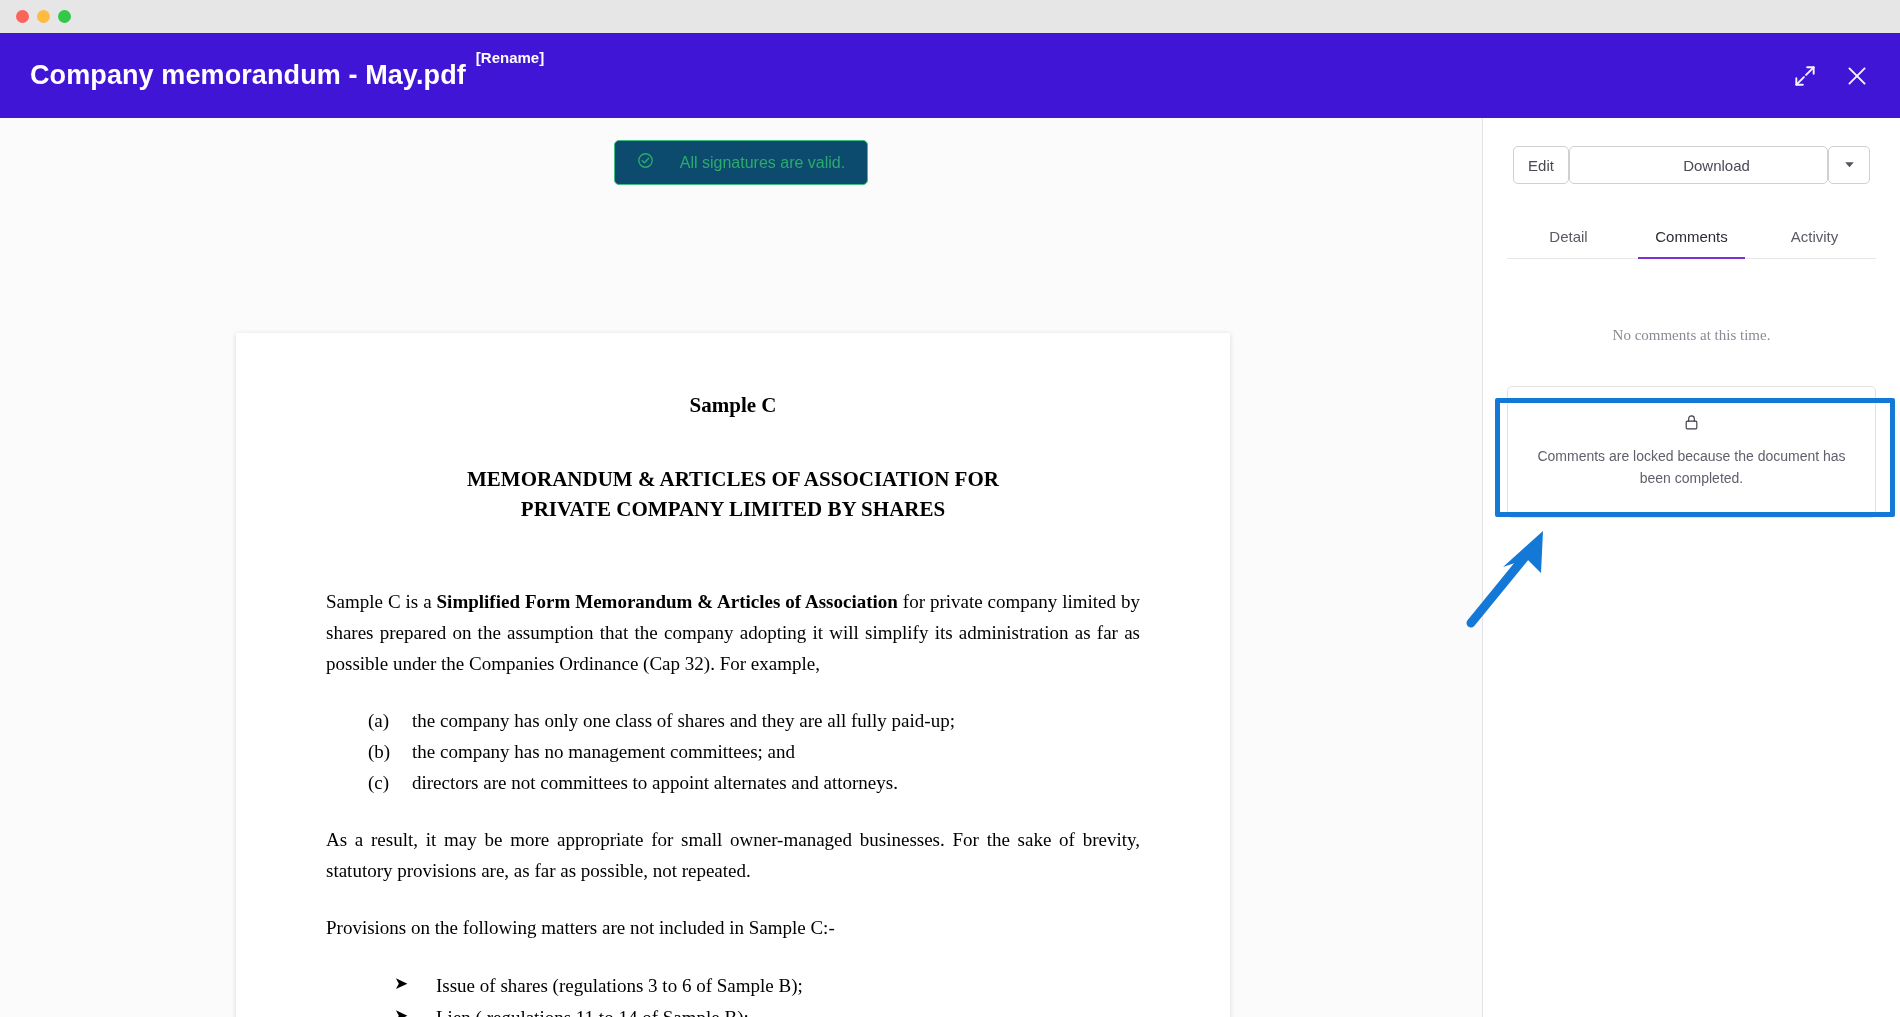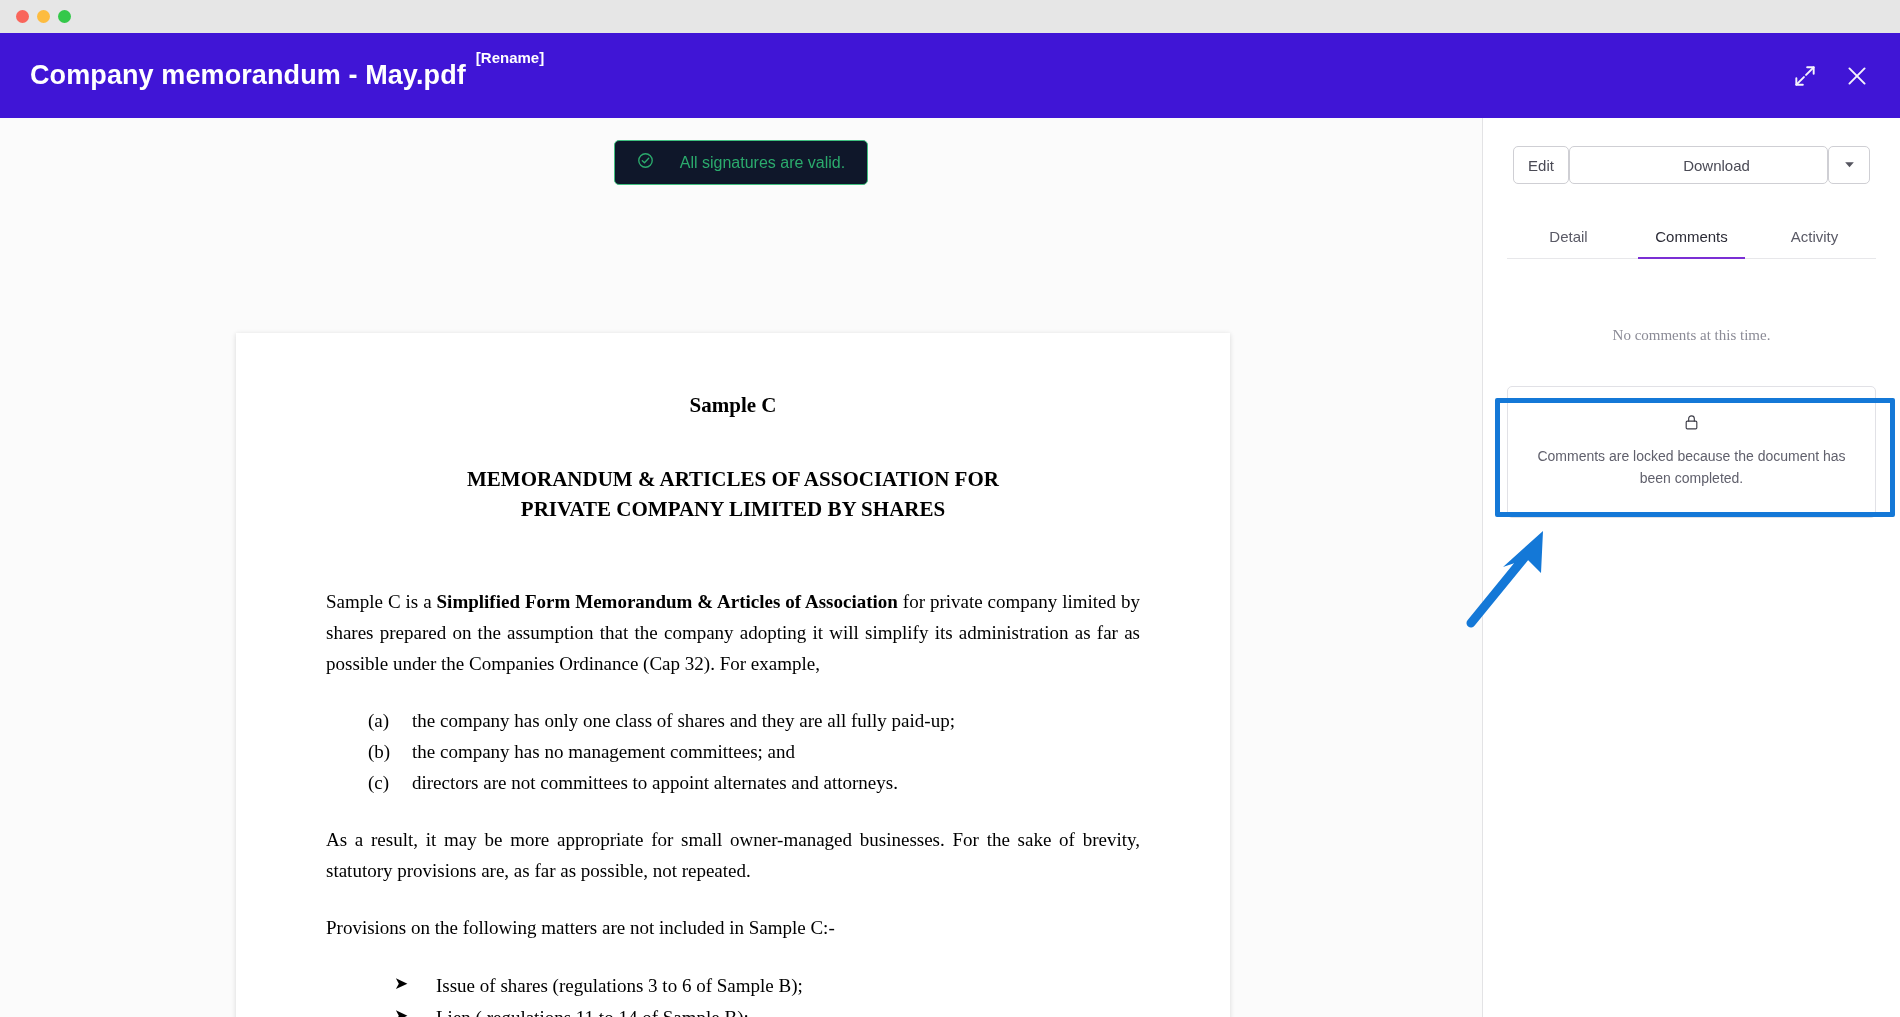--- a/index.html
+++ b/index.html
@@ -43,21 +43,21 @@
   }
   .sidebar {
     position: absolute; left: 1482px; top: 118px; width: 418px; height: 899px;
     background: #ffffff; border-left: 1px solid #e3e3e5;
   }
 
   
   .sig-wrap { width: 100%; display: flex; justify-content: center; padding-top: 22px; }
   .sig-banner {
     display: flex; align-items: center; gap: 26px;
-    background: #0f172a; border: 1px solid #3fbf7f; border-radius: 5px;
+    background: #0c4a6e; border: 1px solid #3fbf7f; border-radius: 5px;
     padding: 11px 22px; color: #2bab6d; font-size: 16px;
   }
   .sig-banner svg { flex: none; }
 
   
   .page-sheet {
     position: absolute; left: 236px; top: 215px; width: 994px; height: 760px;
     background: #ffffff; box-shadow: 0 1px 5px rgba(0,0,0,.14);
     padding: 60px 90px 0 90px;
     font-family: "Liberation Serif", serif; color: #000;

